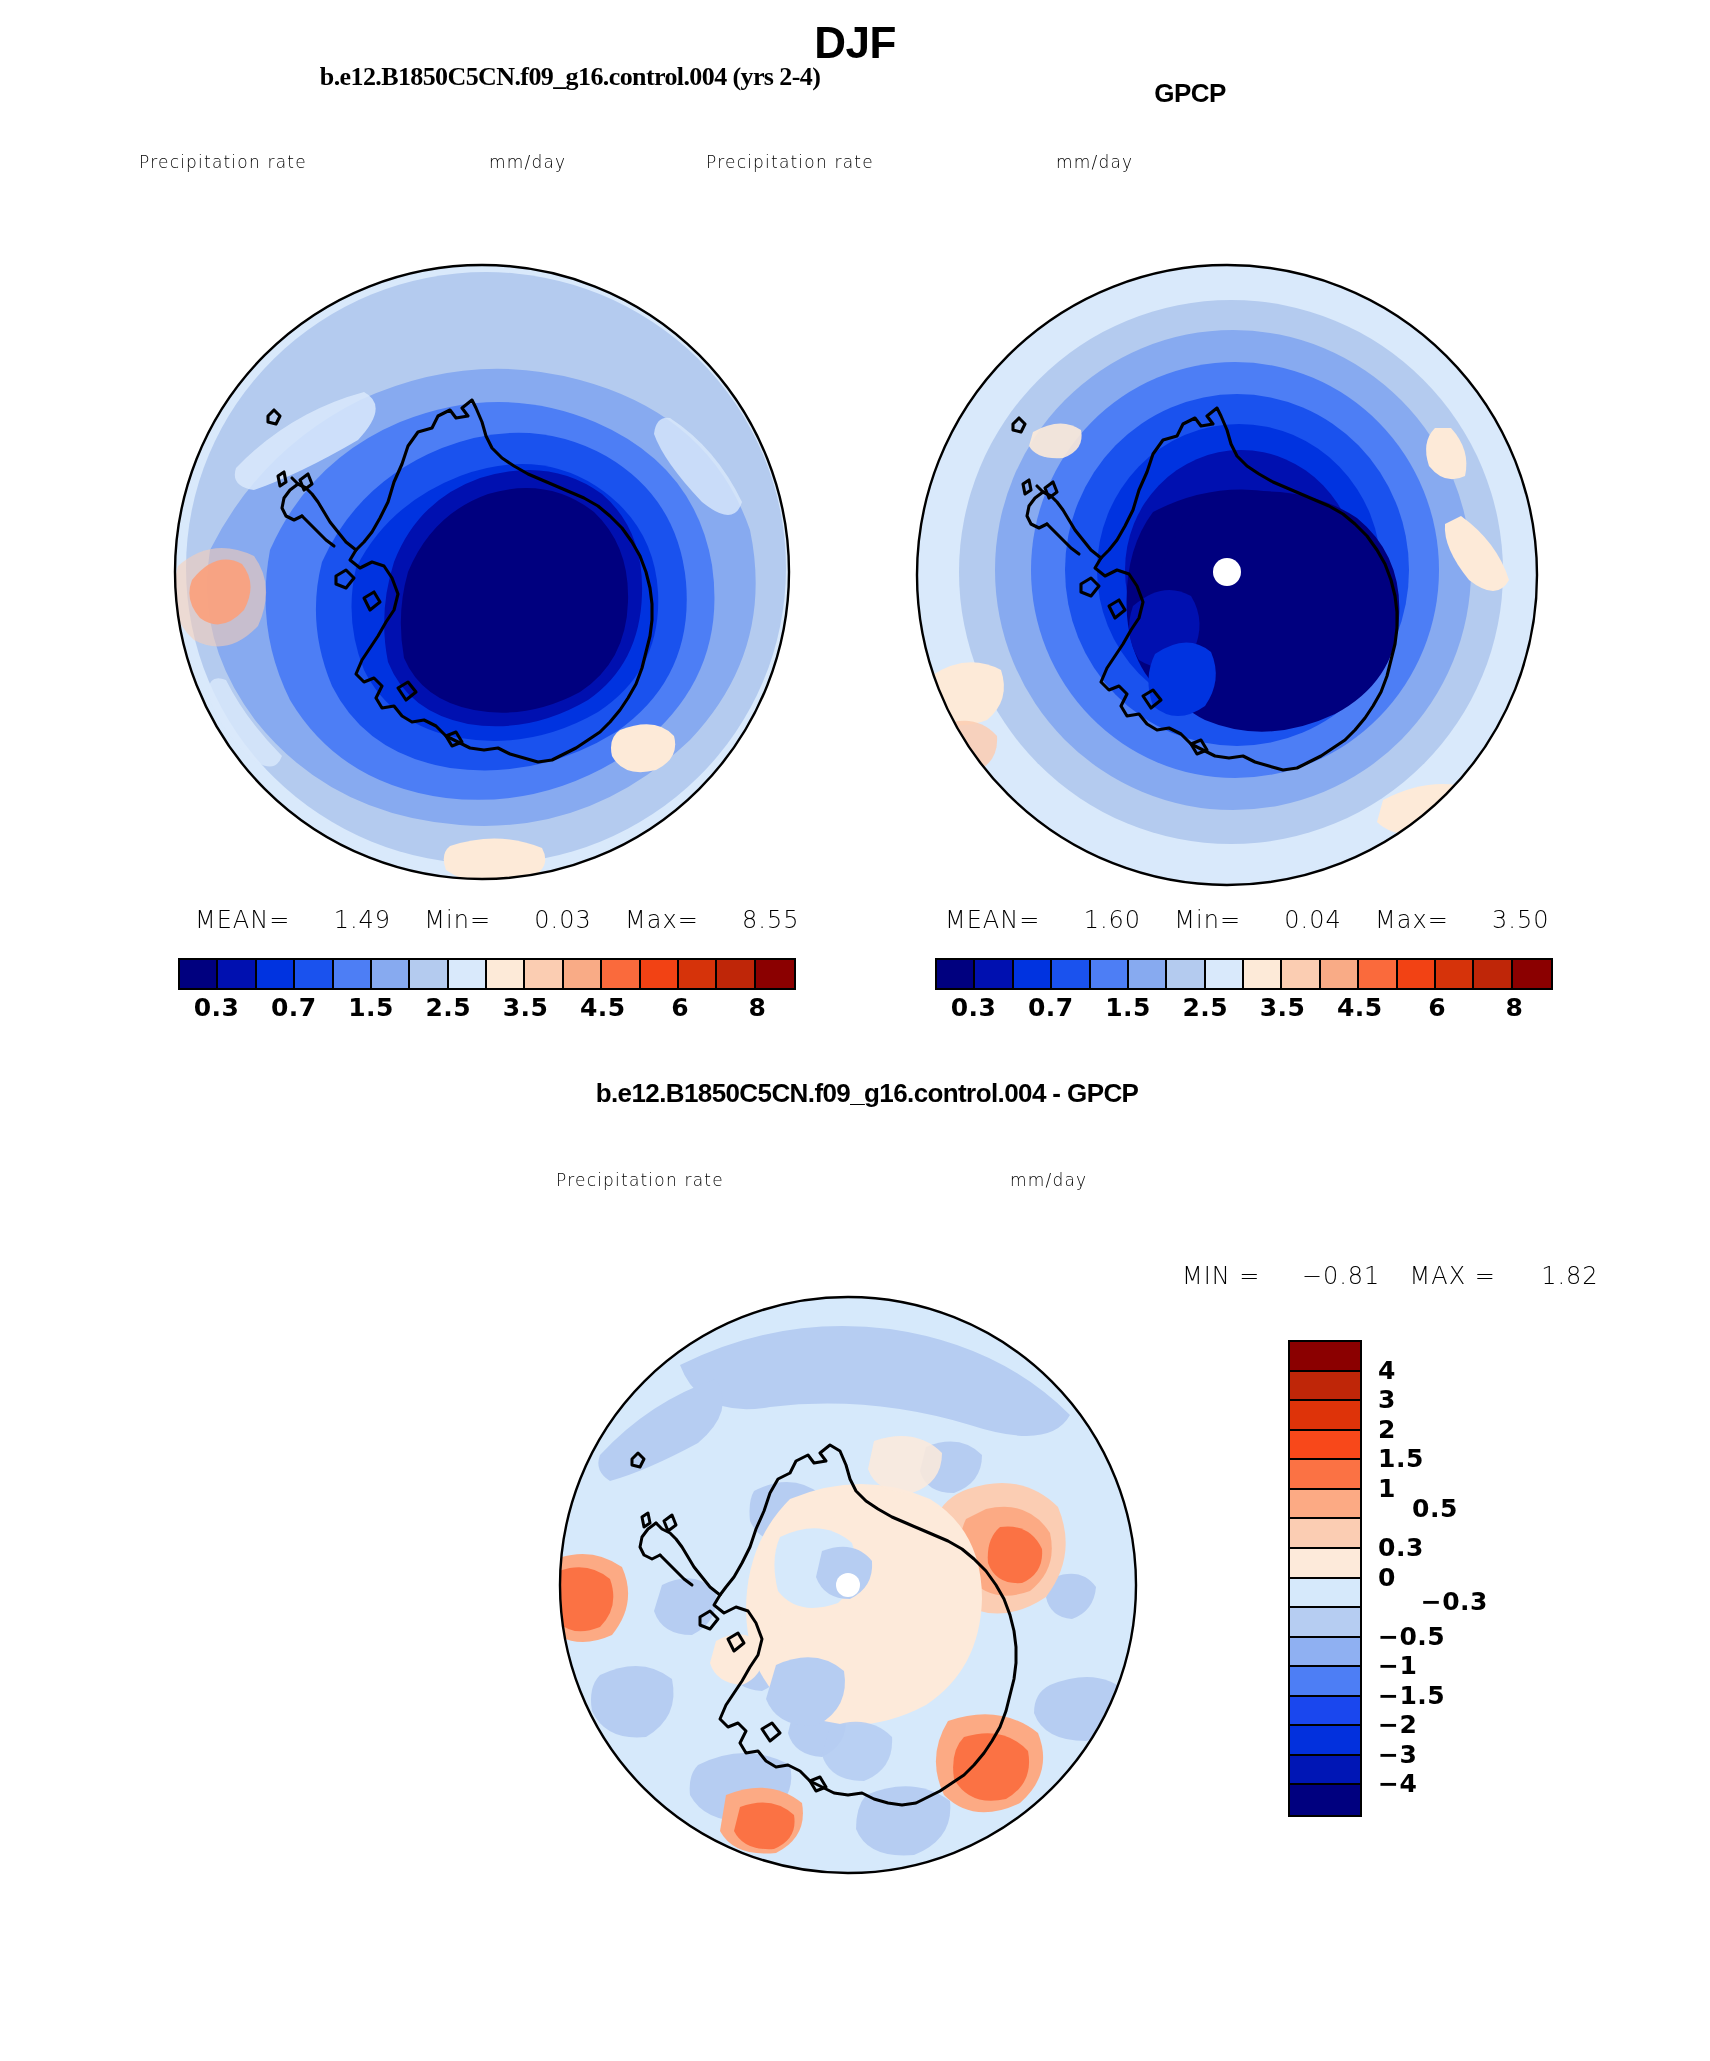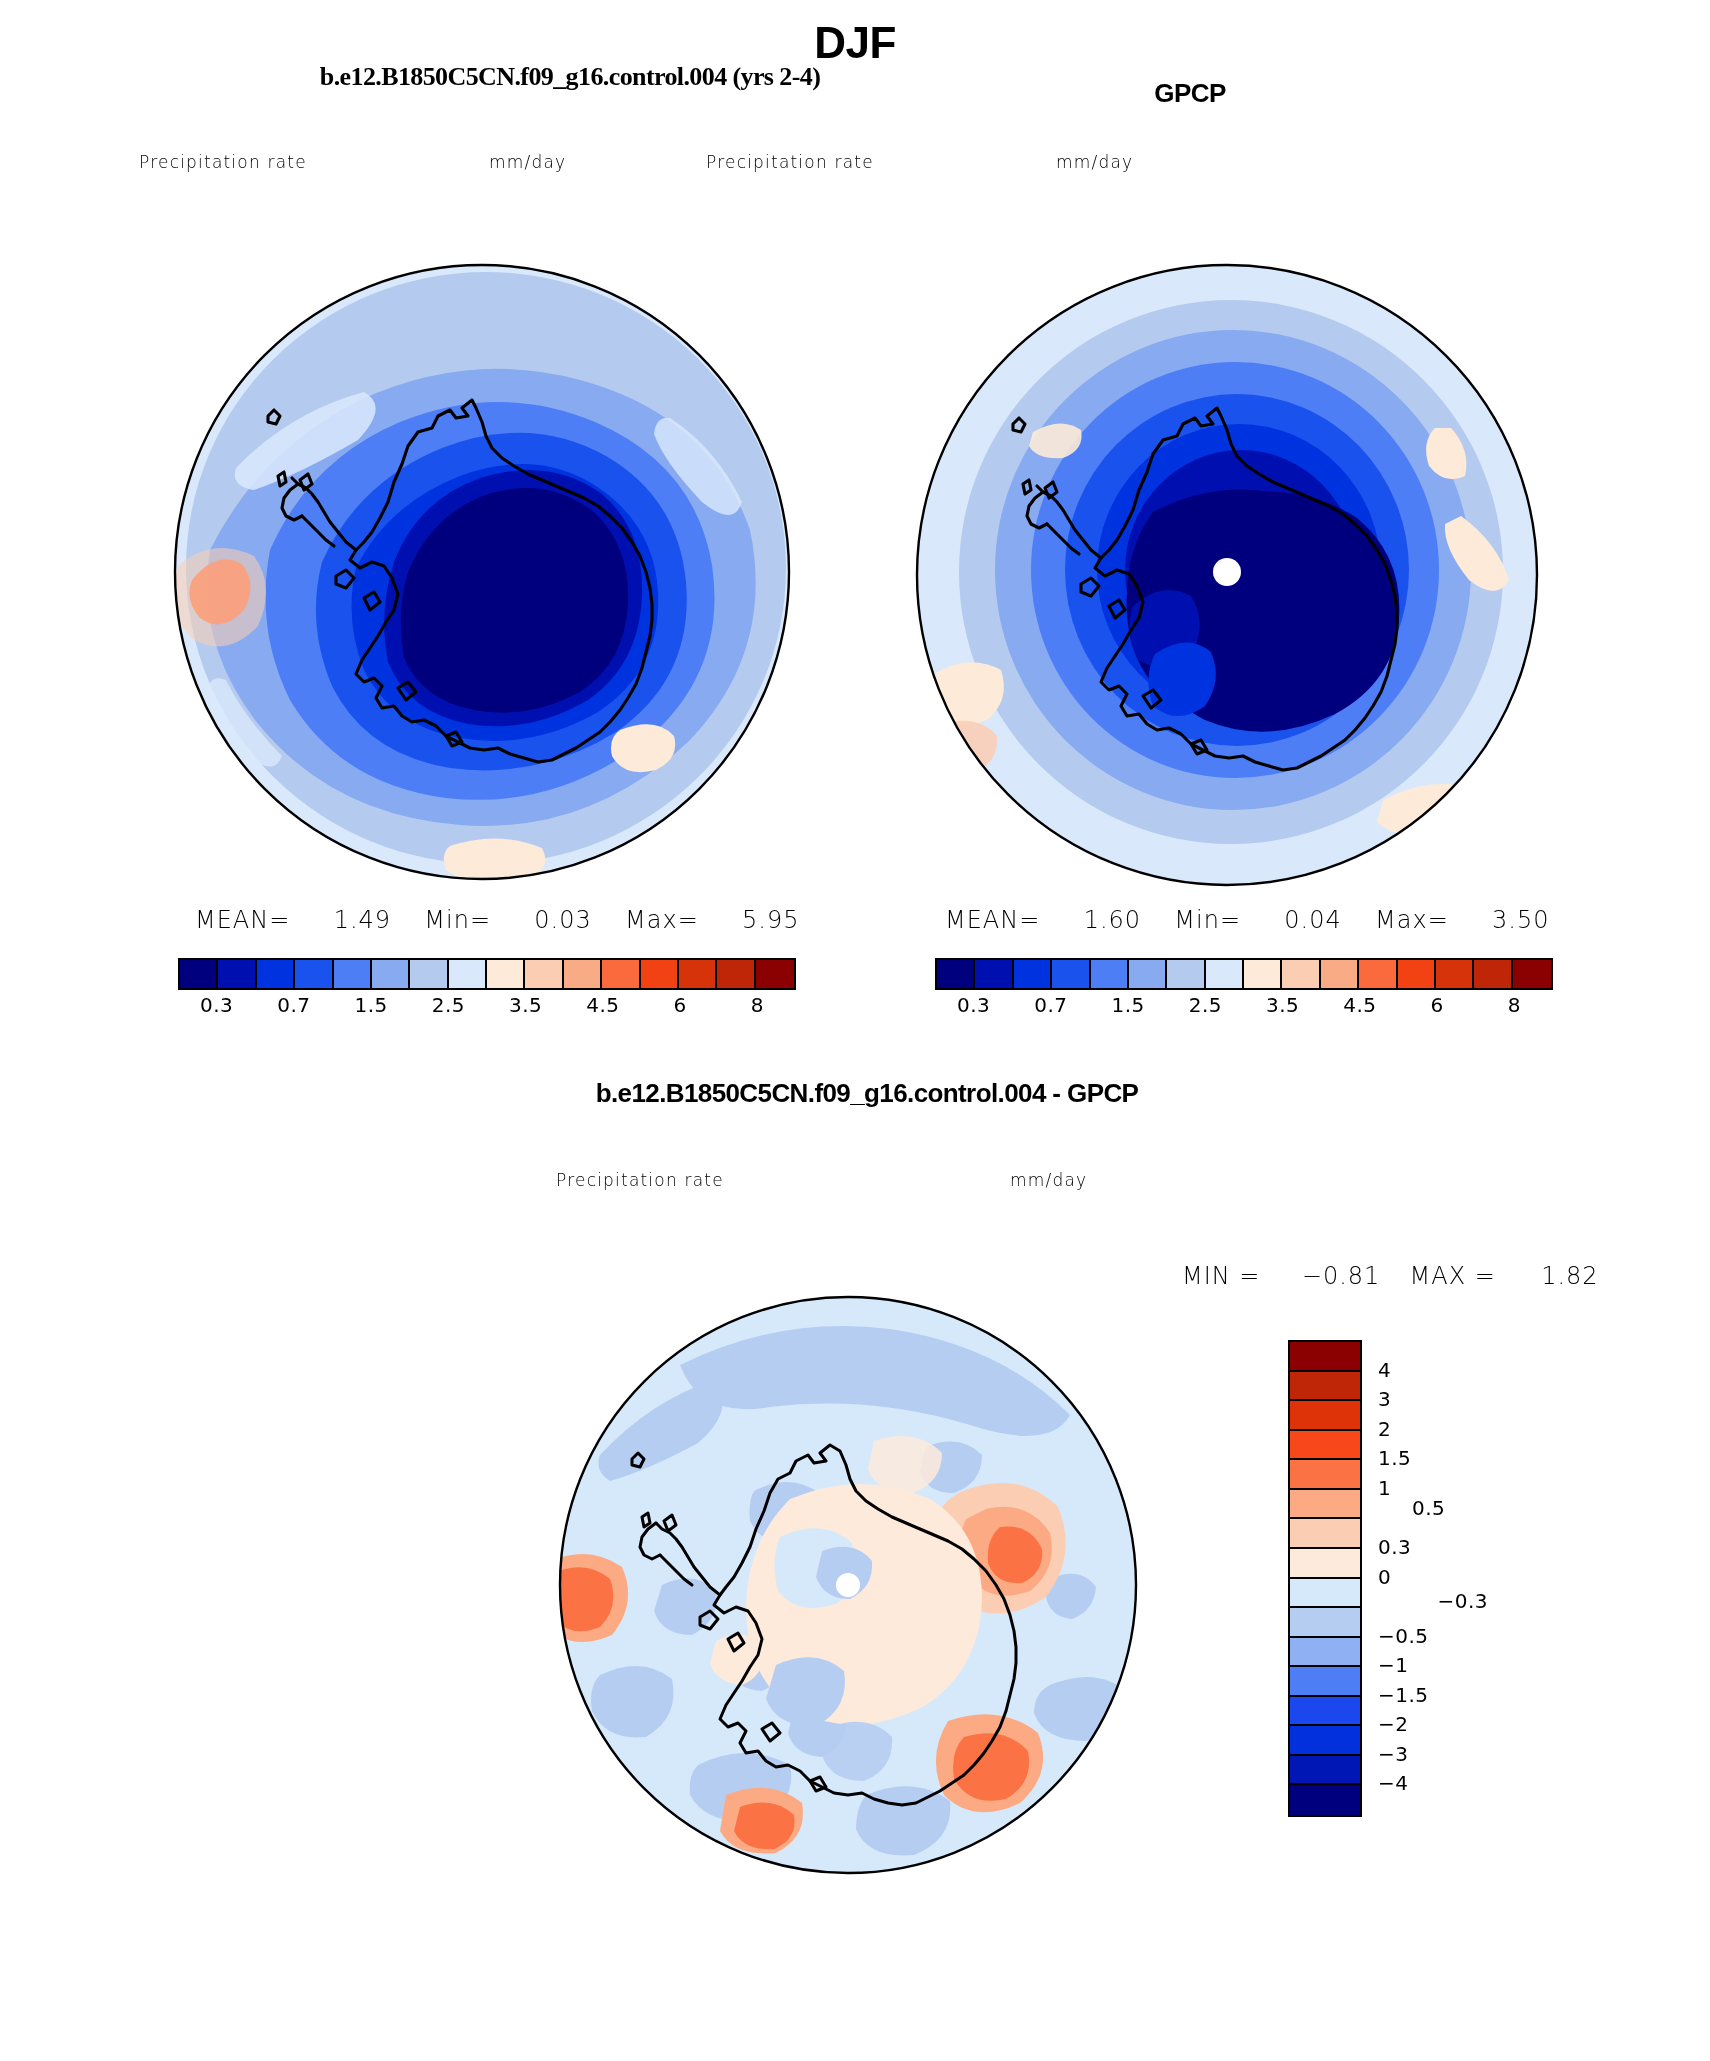--- a/index.html
+++ b/index.html
@@ -46,22 +46,22 @@
   }
   .ann-sm {
     font-family: "DejaVu Sans", sans-serif;
     font-weight: 300;
     font-size: 24px;
     letter-spacing: 1.0px;
     white-space: nowrap;
   }
   .ann-tick {
     font-family: "DejaVu Sans", sans-serif;
-    font-weight: 400;
-    font-size: 20px;
+    font-weight: 700;
+    font-size: 25px;
     letter-spacing: 0.5px;
     white-space: nowrap;
   }
 
   
   .map-wrap { position: absolute; }
   .map-wrap svg { display: block; }
 
   
   .cbar-h {
@@ -208,21 +208,21 @@
   <span>MEAN=</span>
   <span style="display:inline-block;width:26px"></span>
   <span>1.49</span>
   <span style="display:inline-block;width:16px"></span>
   <span>Min=</span>
   <span style="display:inline-block;width:26px"></span>
   <span>0.03</span>
   <span style="display:inline-block;width:16px"></span>
   <span>Max=</span>
   <span style="display:inline-block;width:26px"></span>
-  <span>5.95</span>
+  <span>8.55</span>
 </div>
 
 <div class="cbar-h" id="cbar-model" style="left:178px; top:958px; width:614px; height:28px;">
     <div class="cell" style="background: rgb(0, 0, 127); width: 6.25%;"></div>
     <div class="cell" style="background: rgb(0, 16, 176); width: 6.25%;"></div>
     <div class="cell" style="background: rgb(0, 51, 224); width: 6.25%;"></div>
     <div class="cell" style="background: rgb(26, 82, 238); width: 6.25%;"></div>
     <div class="cell" style="background: rgb(77, 126, 245); width: 6.25%;"></div>
     <div class="cell" style="background: rgb(135, 170, 240); width: 6.25%;"></div>
     <div class="cell" style="background: rgb(180, 203, 239); width: 6.25%;"></div>

